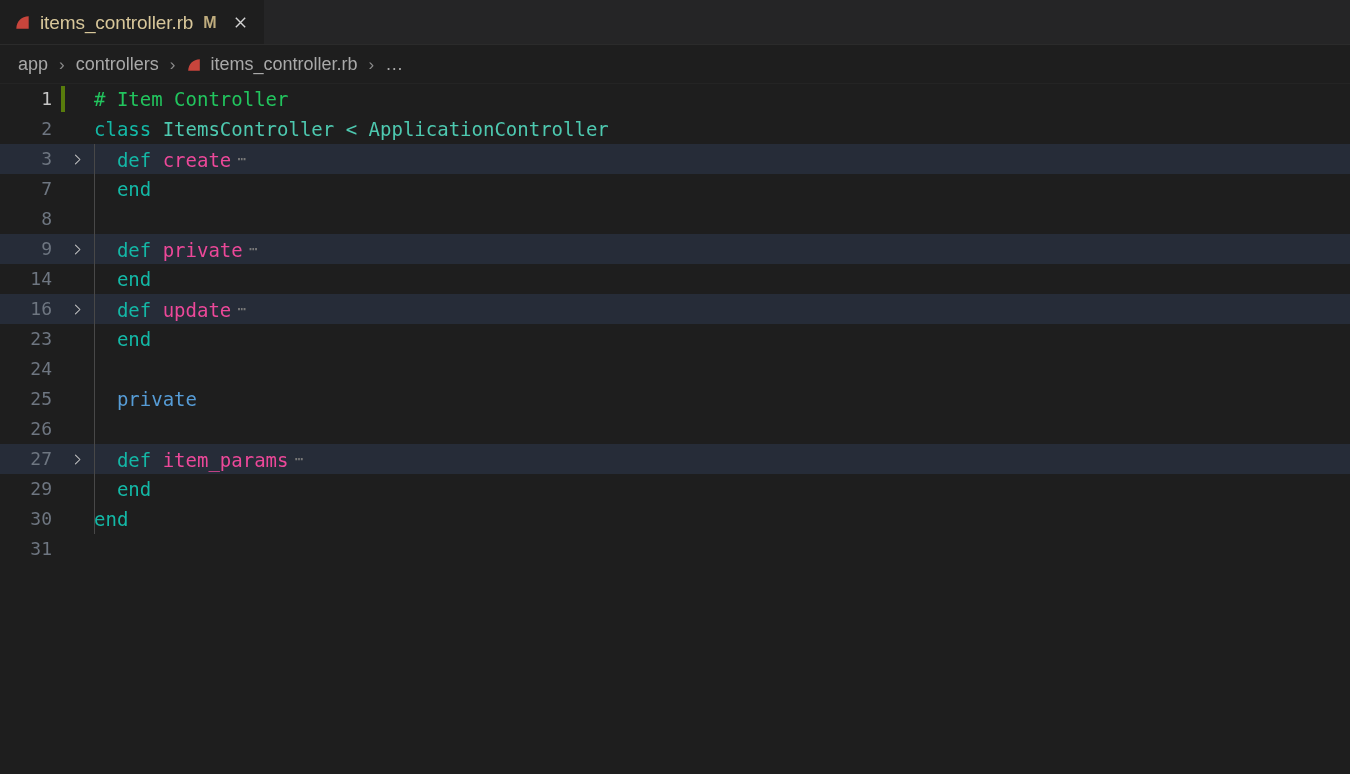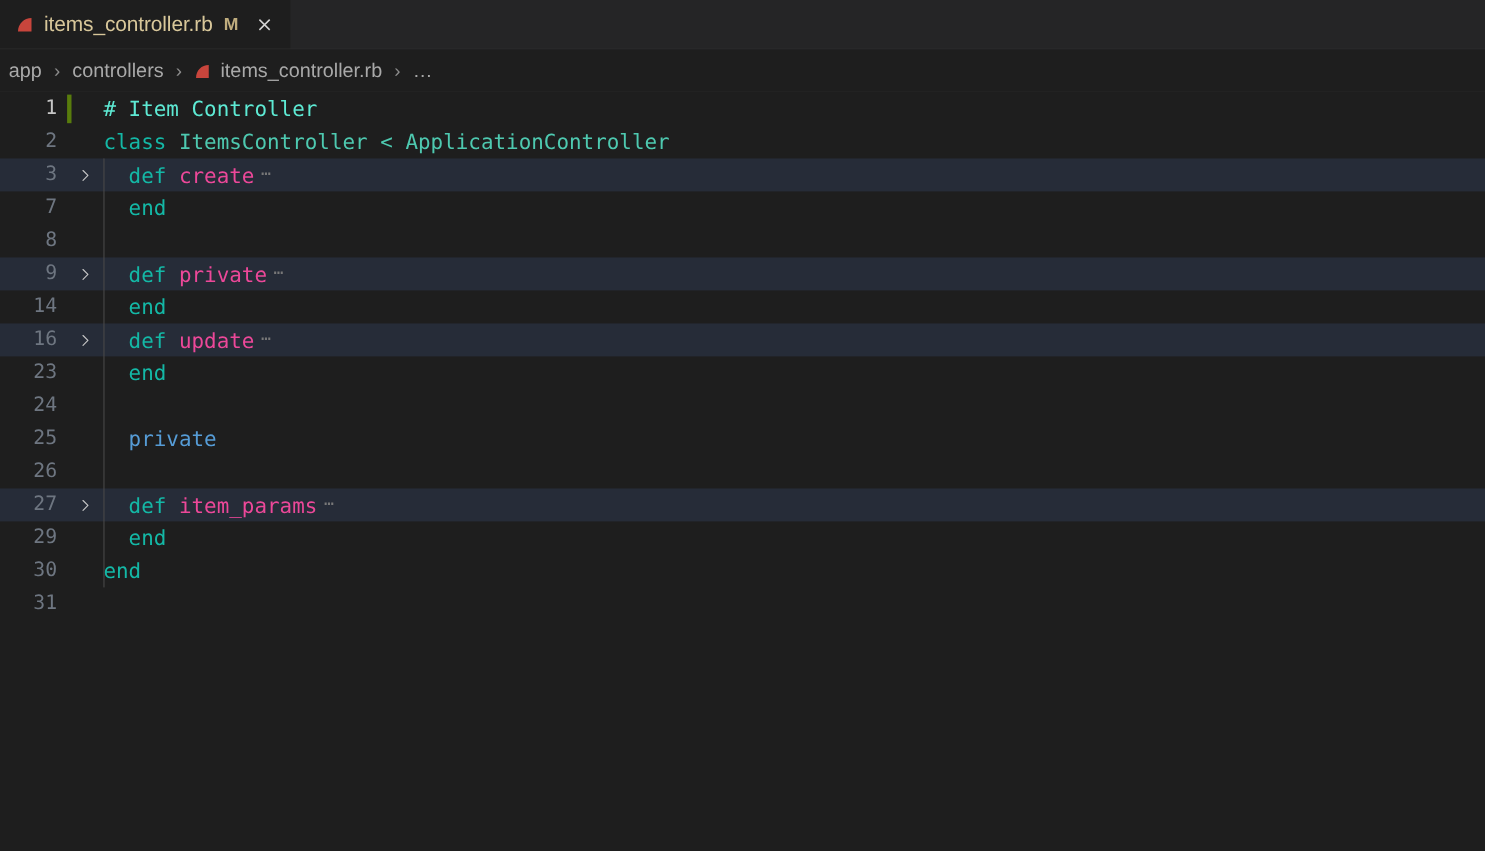--- a/index.html
+++ b/index.html
@@ -76,21 +76,21 @@
     cursor: pointer;
   }
   .tab-close svg { display: block; }
 
   
   .breadcrumbs {
     height: 39px;
     background: #1e1e1e;
     display: flex;
     align-items: center;
-    padding: 0 4px;
+    padding: 0 14px;
     gap: 0;
     position: relative;
   }
   .breadcrumbs::after {
     content: "";
     position: absolute;
     left: 0; right: 0; bottom: 0;
     height: 1px;
     background: #242424;
   }
@@ -182,21 +182,21 @@
 
   
   .indent-guide {
     position: absolute;
     left: 94px;
     width: 1px;
     background: #484848;
   }
 
   
-  .t-comment  { color: #5eead4; }
+  .t-comment  { color: #22c55e; }
   .t-keyword  { color: #14b8a6; }
   .t-type     { color: #4ec9b0; }
   .t-func     { color: #ec4899; }
   .t-control  { color: #569cd6; }
   .t-op       { color: #4ec9b0; }
 
   .fold-dots {
     color: #787878;
     font-size: 15px;
     letter-spacing: 1px;

